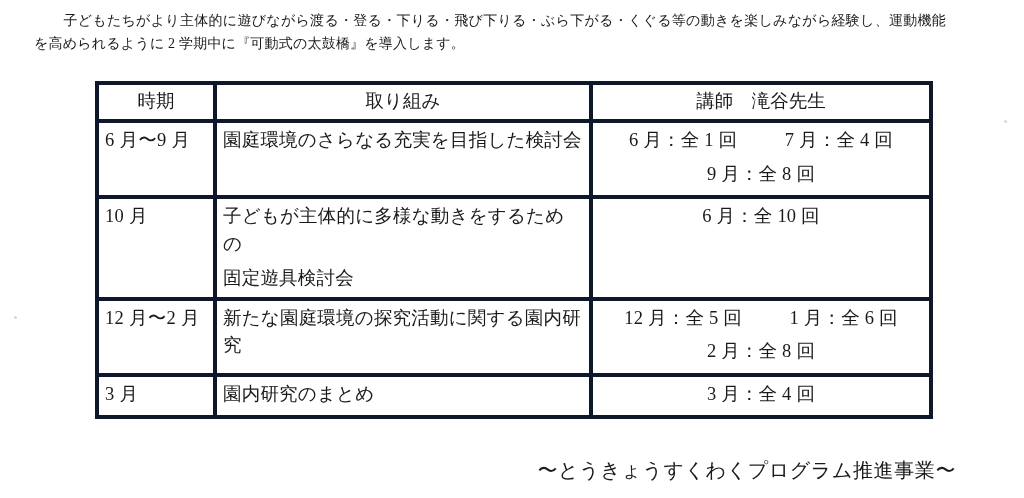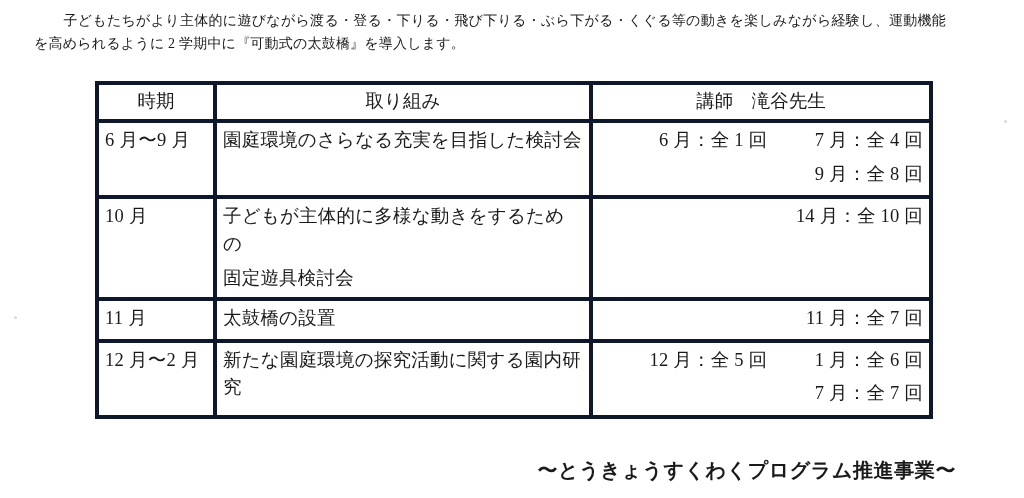--- a/index.html
+++ b/index.html
@@ -66,21 +66,21 @@
   td.period {
     letter-spacing: 0.3px;
   }
   td.effort {
     text-align: left;
     padding-left: 12px;
     letter-spacing: 0.2px;
     margin-left: 44px;
   }
   td.lecturer {
-    text-align: right;
+    text-align: center;
     padding-left: 10px;
     letter-spacing: 0.2px;
     margin-left: 44px;
   }
   .line2 {
     display: block;
     margin-top: 6px;
   }
   .gap-wide {
     display: inline-block;
@@ -88,21 +88,21 @@
   }
   .row-tall td { height: 64px; }
   .row-mid td  { height: 64px; }
   .row-short td { height: 30px; }
 
   .footer {
     position: absolute;
     right: 68px;
     bottom: 14px;
     font-size: 20px;
-    font-weight: bold;
+    font-weight: normal;
     letter-spacing: 0.6px;
     font-family: "Liberation Sans", "DejaVu Sans", sans-serif;
   }
   .speck {
     position: absolute;
     width: 3px;
     height: 3px;
     background: #d8d8d8;
     border-radius: 50%;
   }
@@ -140,36 +140,36 @@
             <span>7 月：全 4 回</span>
             <span class="line2">9 月：全 8 回</span>
           </td>
         </tr>
         <tr class="row-mid">
           <td class="period">10 月</td>
           <td class="effort">
             <span>子どもが主体的に多様な動きをするための</span>
             <span class="line2">固定遊具検討会</span>
           </td>
-          <td class="lecturer">14 月：全 10 回</td>
-        </tr>
-        <tr class="row-short">
-          <td class="period">11 月</td>
-          <td class="effort">太鼓橋の設置</td>
-          <td class="lecturer">11 月：全 7 回</td>
+          <td class="lecturer">6 月：全 10 回</td>
         </tr>
         <tr class="row-mid">
           <td class="period">12 月〜2 月</td>
           <td class="effort">新たな園庭環境の探究活動に関する園内研究</td>
           <td class="lecturer">
             <span>12 月：全 5 回</span>
             <span class="gap-wide"></span>
             <span>1 月：全 6 回</span>
-            <span class="line2">7 月：全 7 回</span>
+            <span class="line2">2 月：全 8 回</span>
           </td>
+        </tr>
+        <tr class="row-short">
+          <td class="period">3 月</td>
+          <td class="effort">園内研究のまとめ</td>
+          <td class="lecturer">3 月：全 4 回</td>
         </tr>
       </tbody>
     </table>
   </div>
 
   <div class="footer">〜とうきょうすくわくプログラム推進事業〜</div>
 
   <span class="speck" style="left:14px; top:316px;"></span>
   <span class="speck" style="left:1004px; top:120px;"></span>
 

